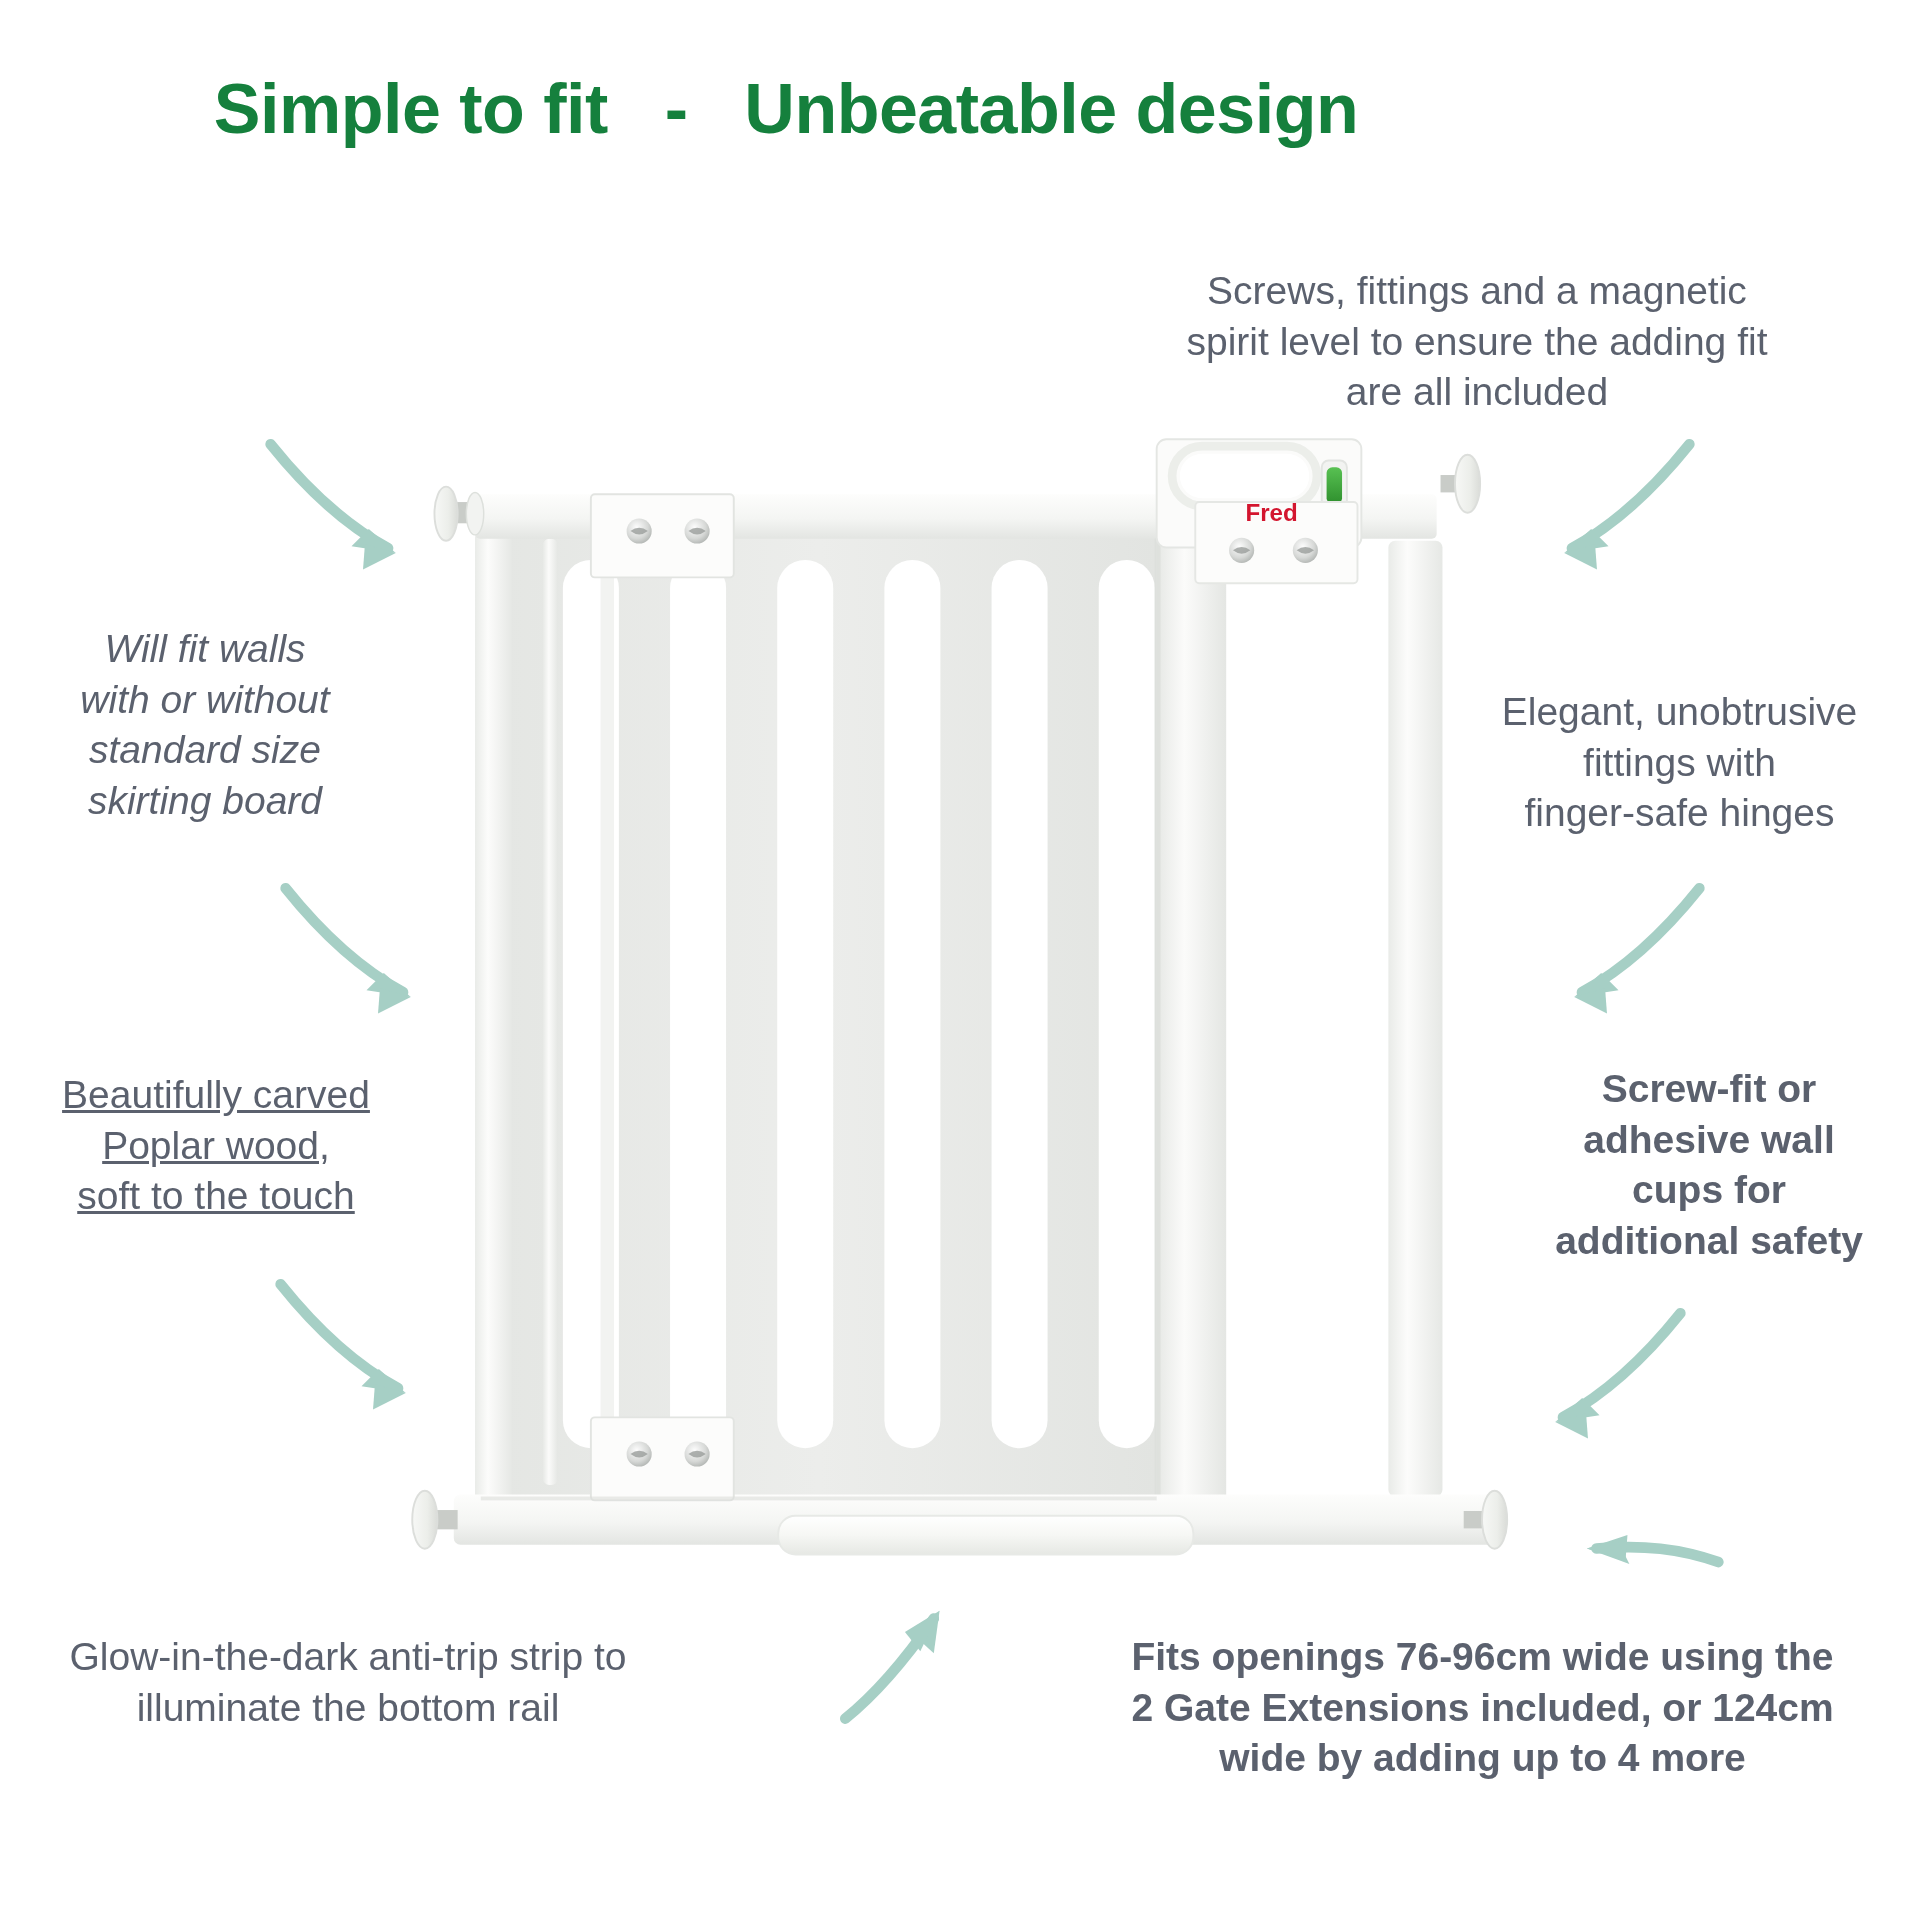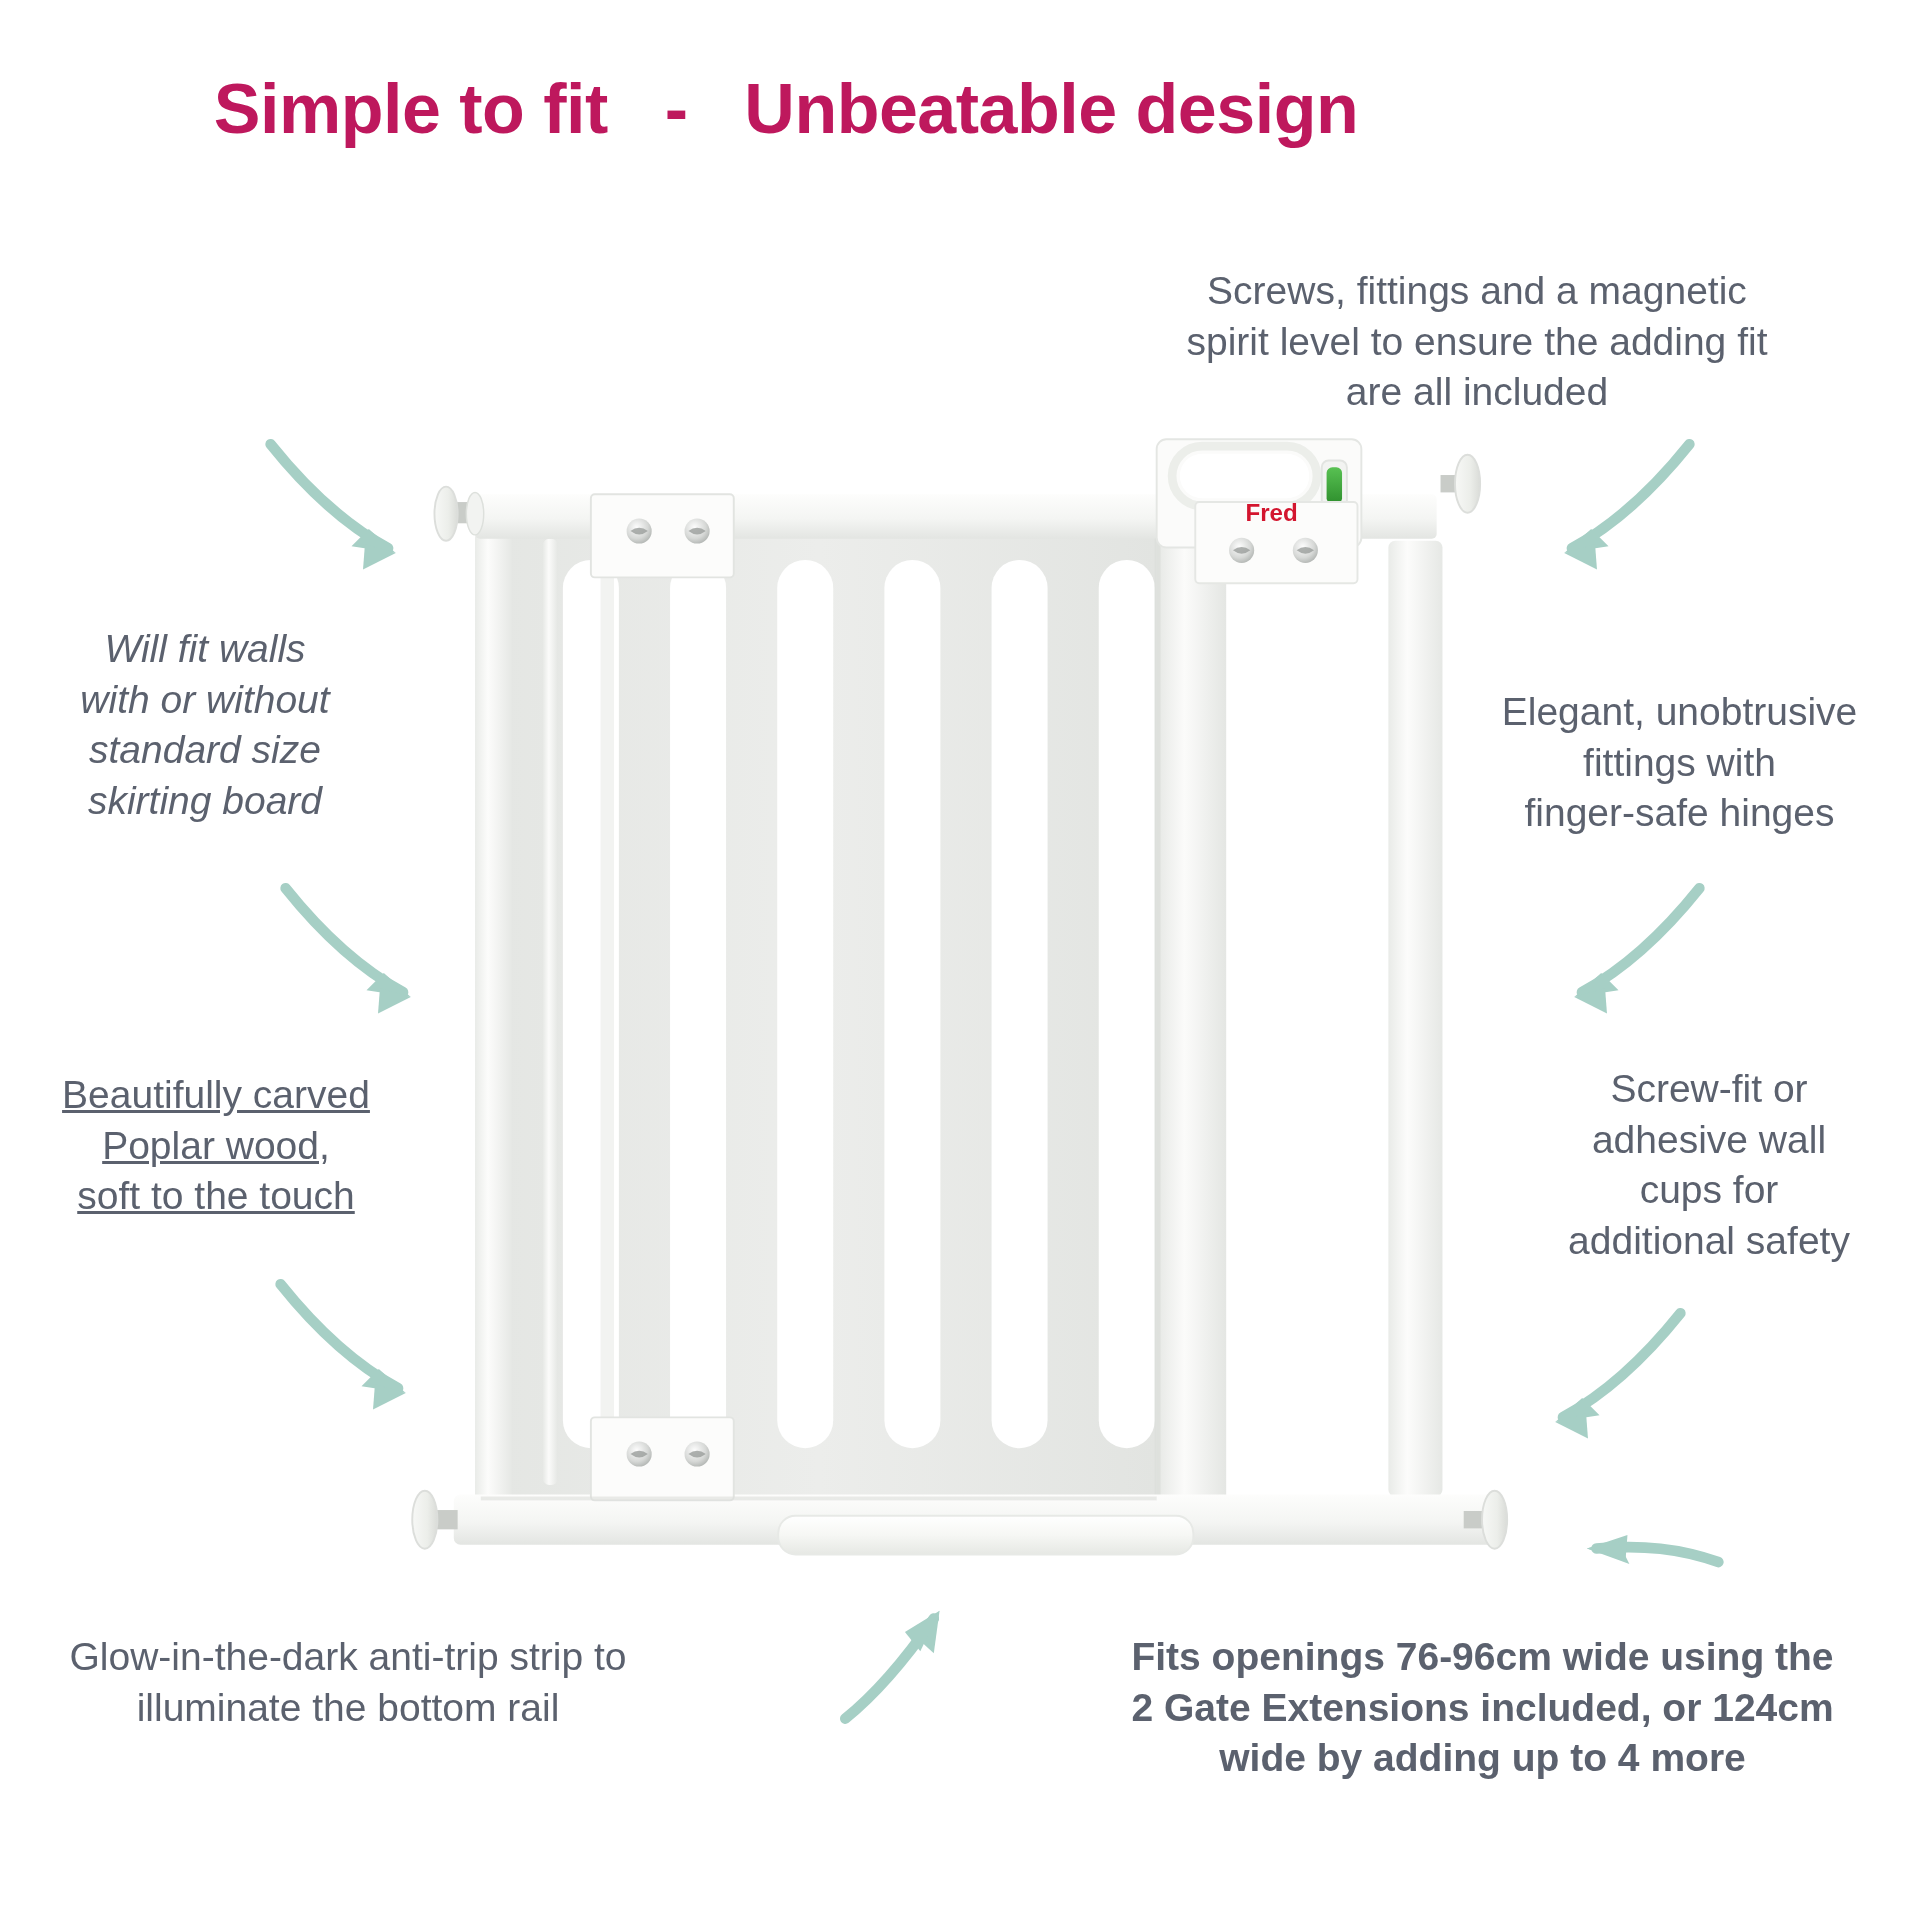--- a/index.html
+++ b/index.html
@@ -9,21 +9,21 @@
     font-family:"Liberation Sans", sans-serif;
     overflow:hidden;
     position:relative;
   }
   #stage{position:absolute;inset:0;width:1931px;height:1931px;}
 
   
   .title{
     position:absolute;left:0;top:71px;width:1572px;
     text-align:center;
-    color:#be185d;
+    color:#15803d;
     font-weight:bold;
     font-size:70px;
     letter-spacing:-0.5px;
     white-space:pre;
     line-height:1.1;
   }
 
   
   .callout{
     position:absolute;
@@ -32,21 +32,21 @@
     line-height:1.30;
     text-align:center;
     white-space:pre-line;
   }
 
   .c-accufit     { left:23px;   top:266px;  width:599px; }
   .c-screws      { left:1139px; top:266px;  width:676px; }
   .c-walls       { left:31px;   top:624px;  width:348px;font-style:italic; }
   .c-elegant     { left:1472px; top:687px;  width:415px; }
   .c-poplar      { left:42px;   top:1070px; width:348px;text-decoration:underline; }
-  .c-screwfit    { left:1516px; top:1064px; width:386px; }
+  .c-screwfit    { left:1516px; top:1064px; width:386px;font-weight:bold; }
   .c-glow        { left:39px;   top:1632px; width:618px; }
   .c-fits        { left:1101px; top:1632px; width:763px;font-weight:bold; }
 
   
   .arrow{position:absolute;}
   .arrow svg{display:block;overflow:visible;}
 
   
   #gate{position:absolute;left:0;top:0;width:1931px;height:1360px;}
   #gate svg{display:block;}

